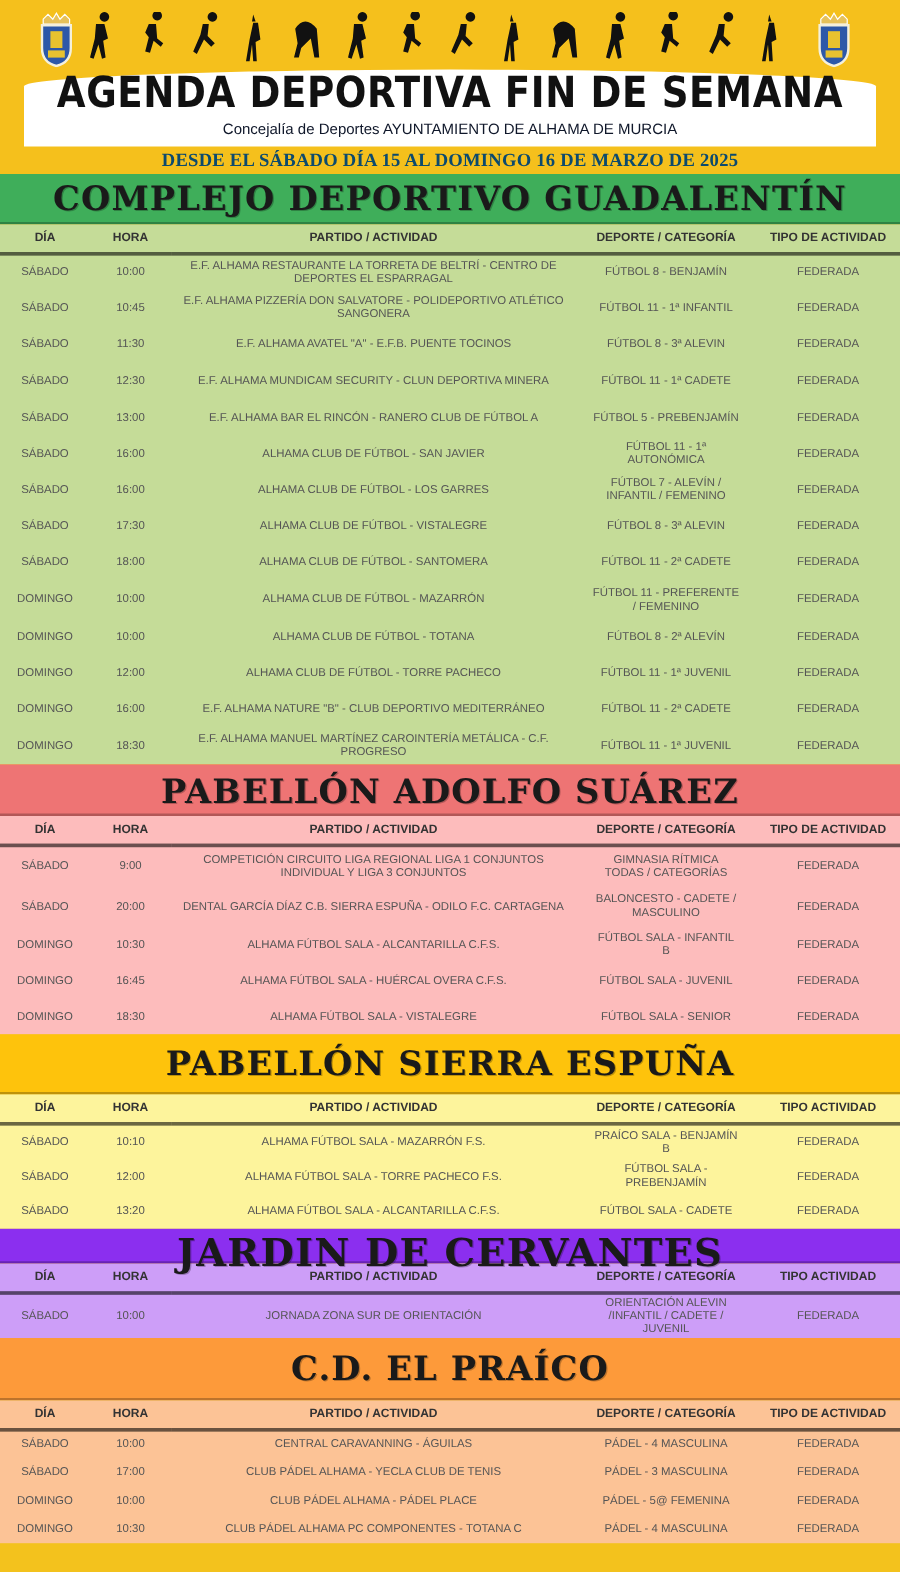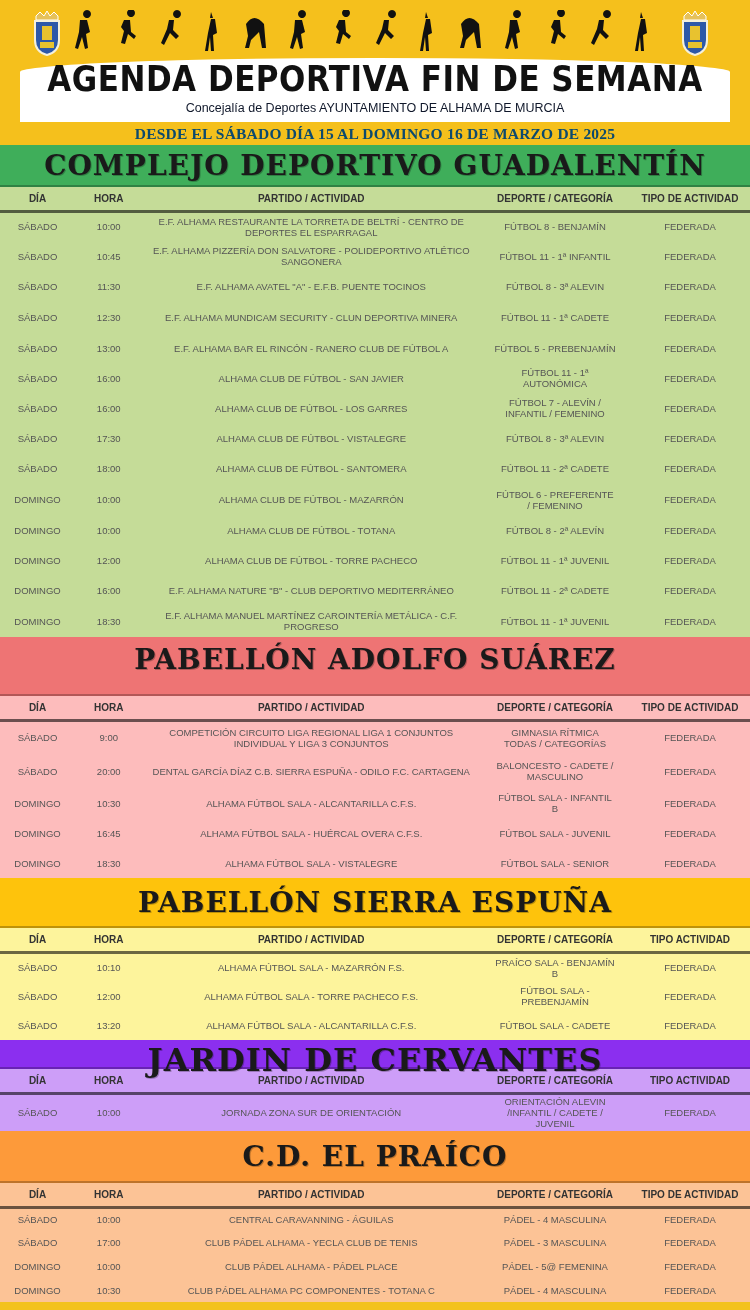--- a/index.html
+++ b/index.html
@@ -16,21 +16,21 @@
   .subtitle { position: absolute; left: 0; right: 0; top: 101px; text-align: center; font-size: 12.5px; color: #0f172a; }
   .date-line { position: absolute; left: 0; right: 0; top: 125px; text-align: center; font-family: "Liberation Serif", serif; font-weight: bold; font-size: 15.5px; color: #0c4a6e; letter-spacing: 0.2px; }
 
   .section-title { width: 750px; text-align: center; font-family: "DejaVu Serif", serif; font-weight: bold; color: #1a1a1a; text-shadow: 1px 1px 0 rgba(0,0,0,0.25); letter-spacing: 1px; border-bottom: 2px solid rgba(0,0,0,0.25); }
   table { width: 750px; border-collapse: collapse; table-layout: fixed; }
   th { font-size: 10px; font-weight: bold; color: #333; height: 24px; border-bottom: 3px solid rgba(0,0,0,0.35); text-align: center; margin-left: 48px; }
   td { font-size: 9.5px; color: #555; text-align: center; line-height: 11px; vertical-align: middle; }
 
   .s-green .section-title { background: #3fae5a; height: 42px; font-size: 28px; line-height: 42px; }
   .s-green table { background: #c5dc98; }
-  .s-red .section-title { background: #ee7474; height: 59px; font-size: 28px; line-height: 46px; }
+  .s-red .section-title { background: #ee7474; height: 43px; font-size: 28px; line-height: 46px; }
   .s-red table { background: #fdbcbc; }
   .s-yellow .section-title { background: #fec30c; height: 50px; font-size: 28px; line-height: 50px; }
   .s-yellow table { background: #fdf49c; }
   .s-purple .section-title { background: #8b2fef; height: 29px; font-size: 32px; line-height: 40px; }
   .s-purple table { background: #cd9ef8; }
   .s-orange .section-title { background: #fd9a3a; height: 52px; font-size: 28px; line-height: 52px; }
   .s-orange table { background: #fcc396; }
 </style>
 </head>
 <body>
@@ -179,21 +179,21 @@
             <td>SÁBADO</td>
             <td>18:00</td>
             <td style="padding: 0px 6px;">ALHAMA CLUB DE FÚTBOL - SANTOMERA</td>
             <td style="padding: 0px 14px;">FÚTBOL 11 -  2ª CADETE</td>
             <td>FEDERADA</td>
           </tr>
           <tr style="height: 31px;">
             <td>DOMINGO</td>
             <td>10:00</td>
             <td style="padding: 0px 6px;">ALHAMA CLUB DE FÚTBOL - MAZARRÓN</td>
-            <td style="padding: 0px 14px;">FÚTBOL 6 - PREFERENTE / FEMENINO</td>
+            <td style="padding: 0px 14px;">FÚTBOL 11 - PREFERENTE / FEMENINO</td>
             <td>FEDERADA</td>
           </tr>
           <tr style="height: 30px;">
             <td>DOMINGO</td>
             <td>10:00</td>
             <td style="padding: 0px 6px;">ALHAMA CLUB DE FÚTBOL - TOTANA</td>
             <td style="padding: 0px 14px;">FÚTBOL 8 - 2ª ALEVÍN</td>
             <td>FEDERADA</td>
           </tr>
           <tr style="height: 30px;">

